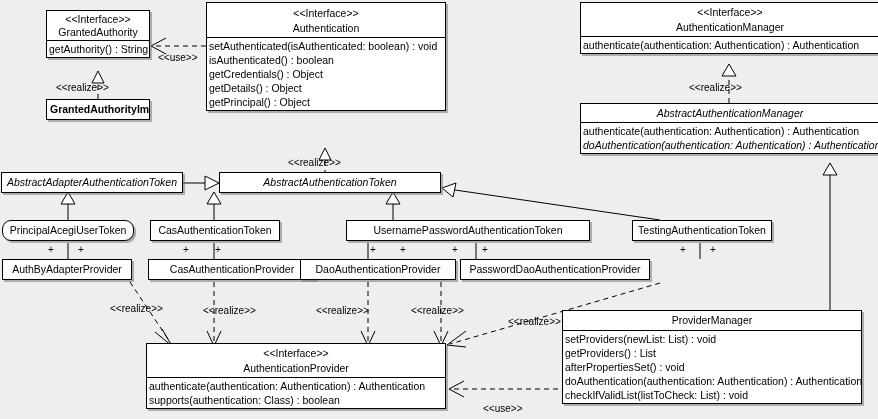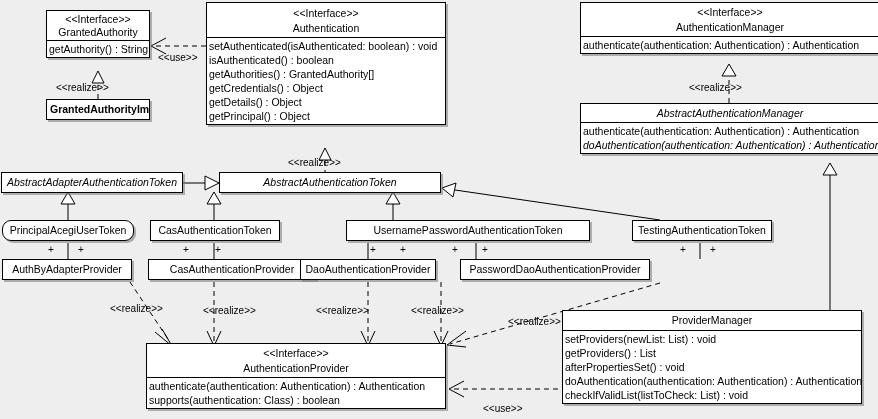--- a/index.html
+++ b/index.html
@@ -150,21 +150,20 @@
 
   <div class="uml-class" style="left:206px;top:2px;width:240px;">
     <div class="cls-head" style="padding-top:4px;">
       <span class="cls-stereo">&lt;&lt;Interface&gt;&gt;</span>
       <span class="cls-name" style="line-height:16px;">Authentication</span>
     </div>
     <div class="cls-sep"></div>
     <div class="cls-ops">
       <div class="op">setAuthenticated(isAuthenticated: boolean) : void</div>
       <div class="op">isAuthenticated() : boolean</div>
-      <div class="op">getAuthorities() : GrantedAuthority[]</div>
       <div class="op">getCredentials() : Object</div>
       <div class="op">getDetails() : Object</div>
       <div class="op">getPrincipal() : Object</div>
     </div>
   </div>
 
   <div class="uml-class" style="left:580px;top:2px;width:300px;">
     <div class="cls-head" style="padding-top:3px;">
       <span class="cls-stereo">&lt;&lt;Interface&gt;&gt;</span>
       <span class="cls-name" style="line-height:16px;">AuthenticationManager</span>
@@ -227,21 +226,21 @@
       <span class="cls-name">AuthByAdapterProvider</span>
     </div>
   </div>
 
   <div class="uml-class" style="left:148px;top:259px;width:168px;">
     <div class="cls-head" style="padding-top:3px;padding-bottom:3px;">
       <span class="cls-name">CasAuthenticationProvider</span>
     </div>
   </div>
 
-  <div class="uml-class" style="left:300px;top:259px;width:136px;">
+  <div class="uml-class" style="left:300px;top:259px;width:156px;">
     <div class="cls-head" style="padding-top:3px;padding-bottom:3px;">
       <span class="cls-name">DaoAuthenticationProvider</span>
     </div>
   </div>
 
   <div class="uml-class" style="left:460px;top:259px;width:190px;">
     <div class="cls-head" style="padding-top:3px;padding-bottom:3px;">
       <span class="cls-name">PasswordDaoAuthenticationProvider</span>
     </div>
   </div>

